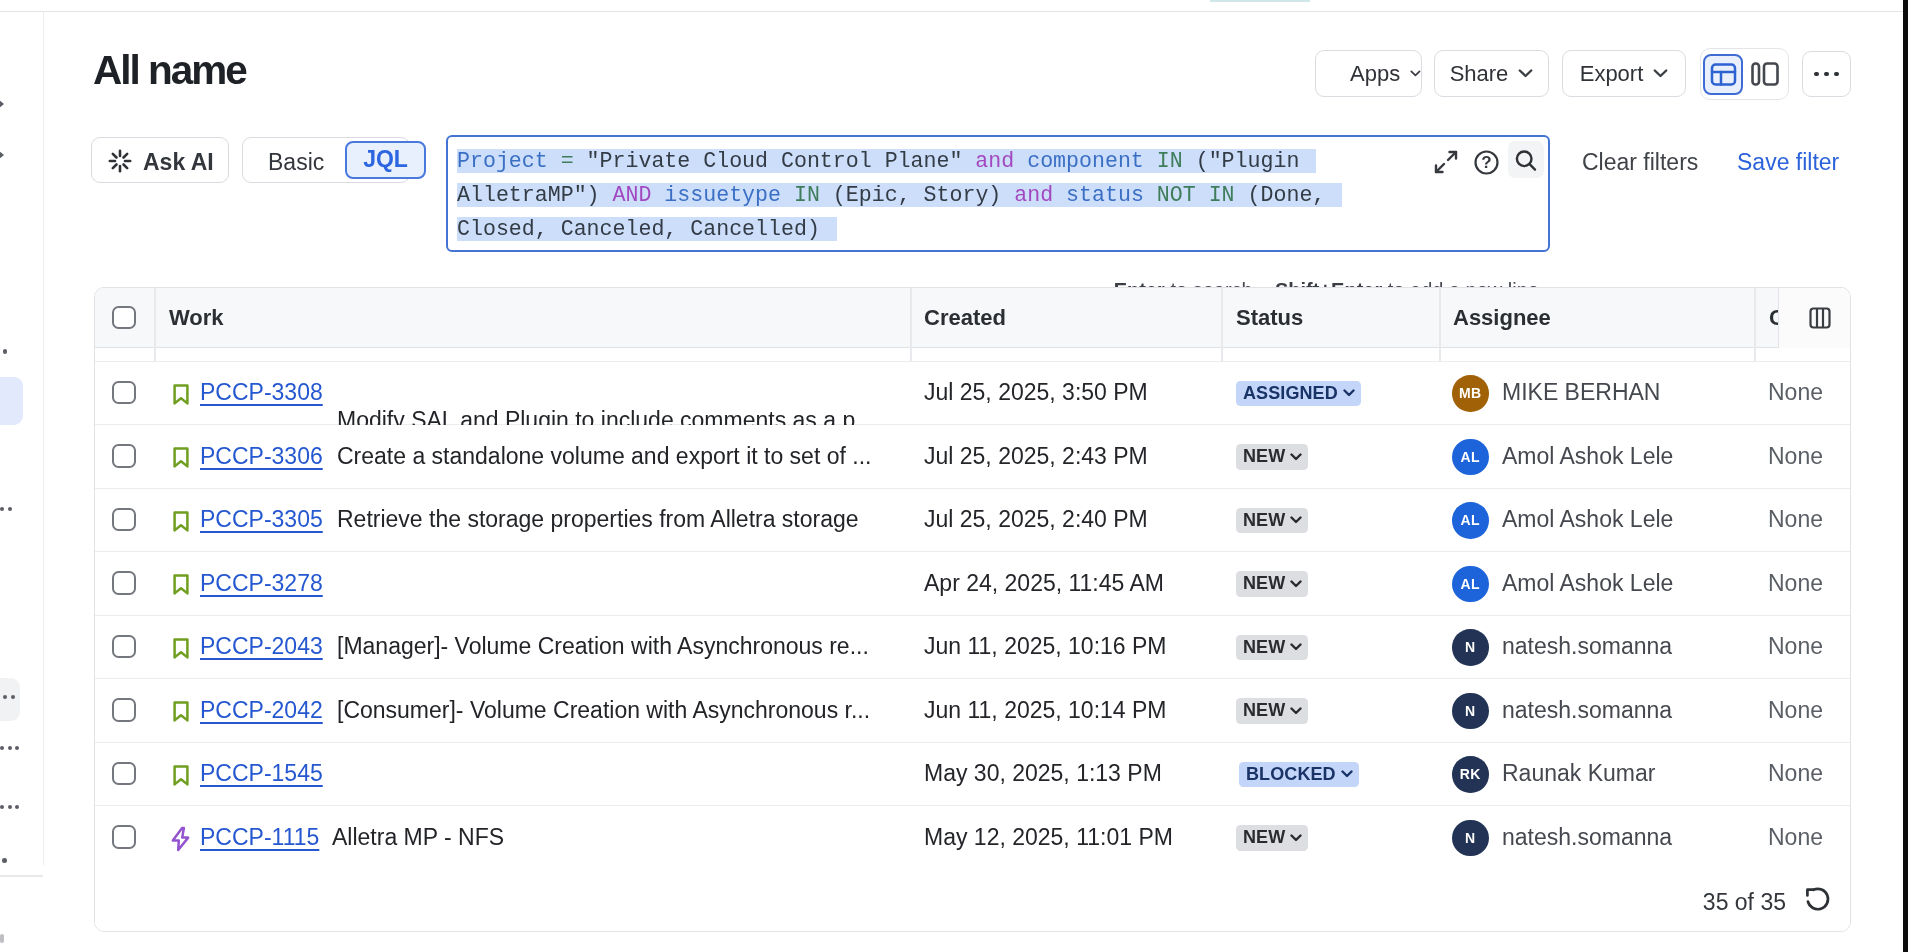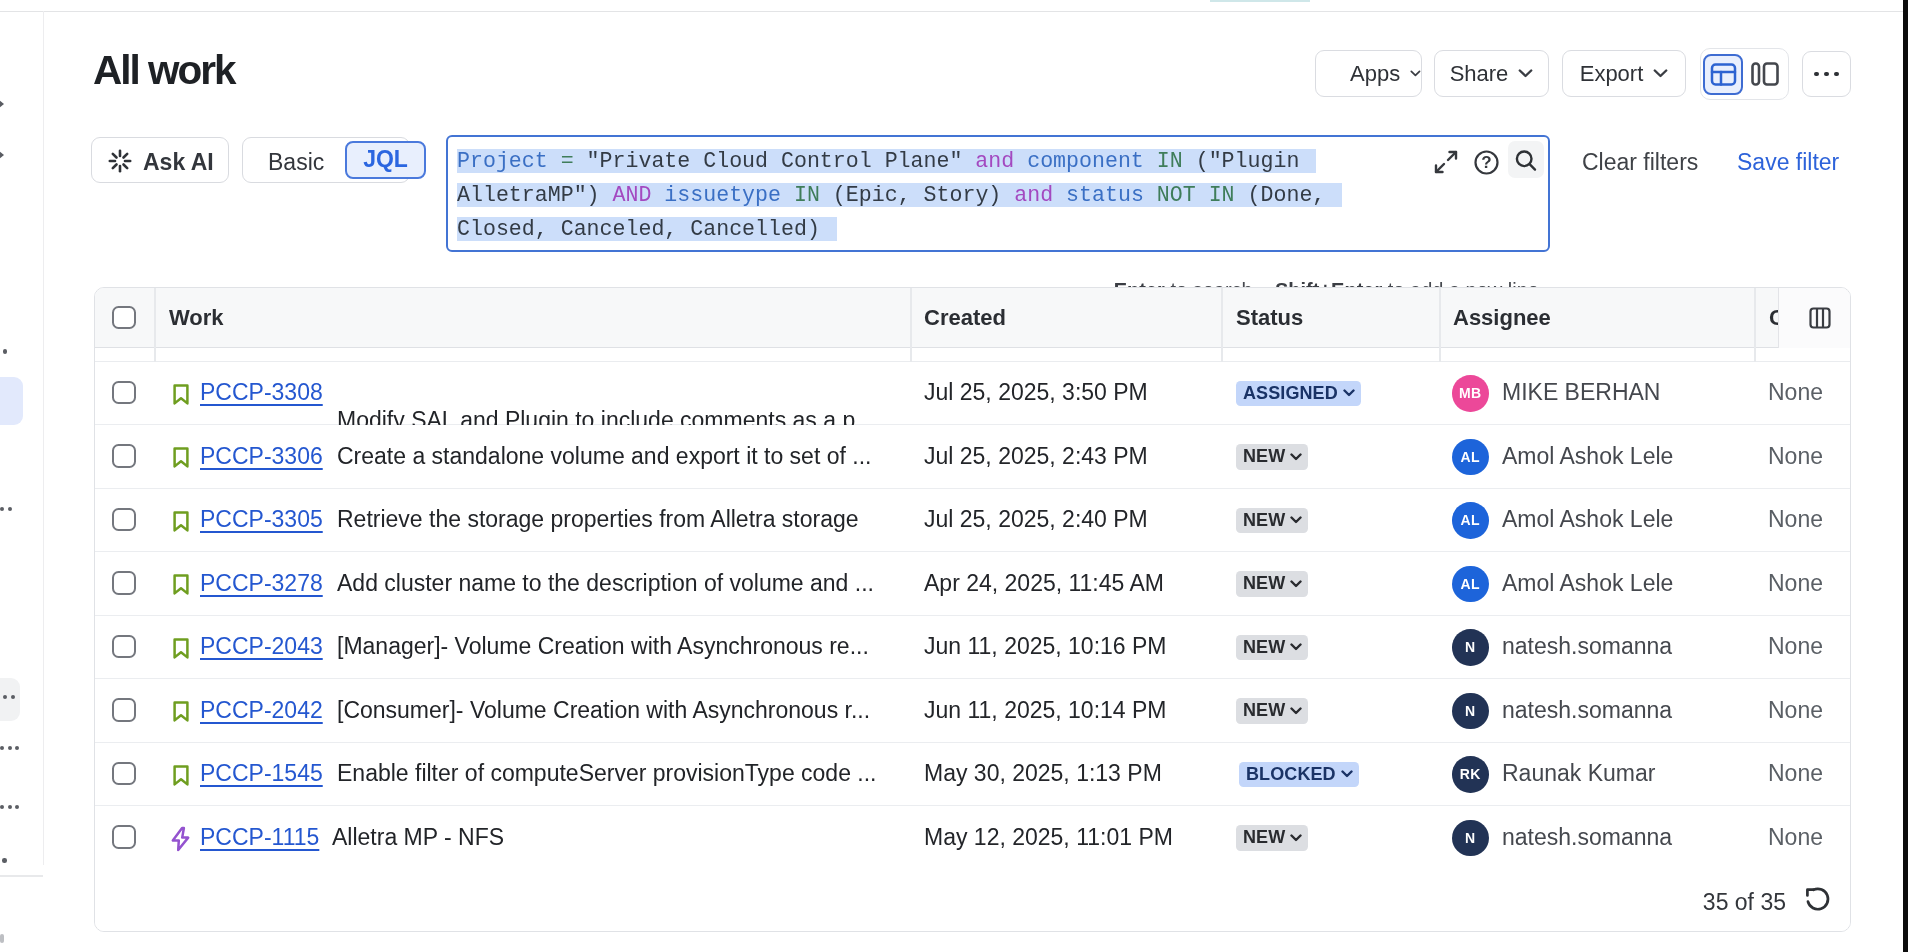--- a/index.html
+++ b/index.html
@@ -102,21 +102,21 @@
 <div class="abs dot" style="left:10.5px;top:695px;width:4px;height:4px;"></div>
 <div class="abs dot" style="left:0px;top:746px;width:4px;height:4px;"></div>
 <div class="abs dot" style="left:7.5px;top:746px;width:4px;height:4px;"></div>
 <div class="abs dot" style="left:15px;top:746px;width:4px;height:4px;"></div>
 <div class="abs dot" style="left:0px;top:805px;width:4px;height:4px;"></div>
 <div class="abs dot" style="left:7.5px;top:805px;width:4px;height:4px;"></div>
 <div class="abs dot" style="left:15px;top:805px;width:4px;height:4px;"></div>
 <div class="abs dot" style="left:2px;top:858px;width:4.5px;height:4.5px;"></div>
 <div class="abs" style="left:0;top:934px;width:3.5px;height:9px;border-radius:2px;background:#bdbfc3;"></div>
 
-<div class="abs" id="title">All work</div>
+<div class="abs" id="title">All name</div>
 <div class="btn" style="left:1315px;width:107px;padding-left:34px;">Apps <svg class="chev" viewBox="0 0 15 9">
       <polyline points="1.8,1.5 7.5,7 13.2,1.5" fill="none" stroke="#3a3d43" stroke-width="2.4" stroke-linecap="round" stroke-linejoin="round"></polyline>
     </svg></div>
 <div class="btn" style="left:1434px;width:115px;">Share <svg class="chev" viewBox="0 0 15 9">
       <polyline points="1.8,1.5 7.5,7 13.2,1.5" fill="none" stroke="#3a3d43" stroke-width="2.4" stroke-linecap="round" stroke-linejoin="round"></polyline>
     </svg></div>
 <div class="btn" style="left:1562px;width:124px;">Export <svg class="chev" viewBox="0 0 15 9">
       <polyline points="1.8,1.5 7.5,7 13.2,1.5" fill="none" stroke="#3a3d43" stroke-width="2.4" stroke-linecap="round" stroke-linejoin="round"></polyline>
     </svg></div>
 <div class="abs" id="toggle"></div>
@@ -218,21 +218,21 @@
     <div class="cb"></div>
     <svg class="icon" width="18" height="23" viewBox="0 0 18 23">
         <path d="M2.6,2.4 h12.8 v18 l-6.4,-5.2 l-6.4,5.2 z" fill="none" stroke="#6f9e20" stroke-width="2.5" stroke-linejoin="round"></path>
       </svg>
     <a class="key">PCCP-3308</a>
       <div class="ttl" style="left:242px;margin-top:28px;">Modify SAL and Plugin to include comments as a p...</div>
     <div class="date">Jul 25, 2025, 3:50 PM</div>
     <div class="chip blue">ASSIGNED <svg width="12" height="8" viewBox="0 0 12 8">
           <polyline points="1.5,1.5 6,6 10.5,1.5" fill="none" stroke="#1a3366" stroke-width="2.4" stroke-linecap="round" stroke-linejoin="round"></polyline>
         </svg></div>
-    <div class="av" style="background:#ec4899;">MB</div>
+    <div class="av" style="background:#a16207;">MB</div>
       <div class="name">MIKE BERHAN</div>
       <div class="none">None</div>
   </div>
   <div class="row" style="top:137.5px;">
     <div class="cb"></div>
     <svg class="icon" width="18" height="23" viewBox="0 0 18 23">
         <path d="M2.6,2.4 h12.8 v18 l-6.4,-5.2 l-6.4,5.2 z" fill="none" stroke="#6f9e20" stroke-width="2.5" stroke-linejoin="round"></path>
       </svg>
     <a class="key">PCCP-3306</a>
       <div class="ttl" style="left:242px;">Create a standalone volume and export it to set of ...</div>
@@ -258,21 +258,20 @@
     <div class="av" style="background:#1d64da;">AL</div>
       <div class="name">Amol Ashok Lele</div>
       <div class="none">None</div>
   </div>
   <div class="row" style="top:264.5px;">
     <div class="cb"></div>
     <svg class="icon" width="18" height="23" viewBox="0 0 18 23">
         <path d="M2.6,2.4 h12.8 v18 l-6.4,-5.2 l-6.4,5.2 z" fill="none" stroke="#6f9e20" stroke-width="2.5" stroke-linejoin="round"></path>
       </svg>
     <a class="key">PCCP-3278</a>
-      <div class="ttl" style="left:242px;">Add cluster name to the description of volume and ...</div>
     <div class="date">Apr 24, 2025, 11:45 AM</div>
     <div class="chip grey">NEW <svg width="12" height="8" viewBox="0 0 12 8">
           <polyline points="1.5,1.5 6,6 10.5,1.5" fill="none" stroke="#292b2f" stroke-width="2.4" stroke-linecap="round" stroke-linejoin="round"></polyline>
         </svg></div>
     <div class="av" style="background:#1d64da;">AL</div>
       <div class="name">Amol Ashok Lele</div>
       <div class="none">None</div>
   </div>
   <div class="row" style="top:328px;">
     <div class="cb"></div>
@@ -303,21 +302,20 @@
     <div class="av" style="background:#223355;">N</div>
       <div class="name">natesh.somanna</div>
       <div class="none">None</div>
   </div>
   <div class="row" style="top:455px;">
     <div class="cb"></div>
     <svg class="icon" width="18" height="23" viewBox="0 0 18 23">
         <path d="M2.6,2.4 h12.8 v18 l-6.4,-5.2 l-6.4,5.2 z" fill="none" stroke="#6f9e20" stroke-width="2.5" stroke-linejoin="round"></path>
       </svg>
     <a class="key">PCCP-1545</a>
-      <div class="ttl" style="left:242px;">Enable filter of computeServer provisionType code ...</div>
     <div class="date">May 30, 2025, 1:13 PM</div>
     <div class="chip blue" style="left:1144px;">BLOCKED <svg width="12" height="8" viewBox="0 0 12 8">
           <polyline points="1.5,1.5 6,6 10.5,1.5" fill="none" stroke="#1a3366" stroke-width="2.4" stroke-linecap="round" stroke-linejoin="round"></polyline>
         </svg></div>
     <div class="av" style="background:#223355;">RK</div>
       <div class="name">Raunak Kumar</div>
       <div class="none">None</div>
   </div>
   <div class="row" style="top:518.5px;border-bottom-color:#e4e6e9;">
     <div class="cb"></div>

